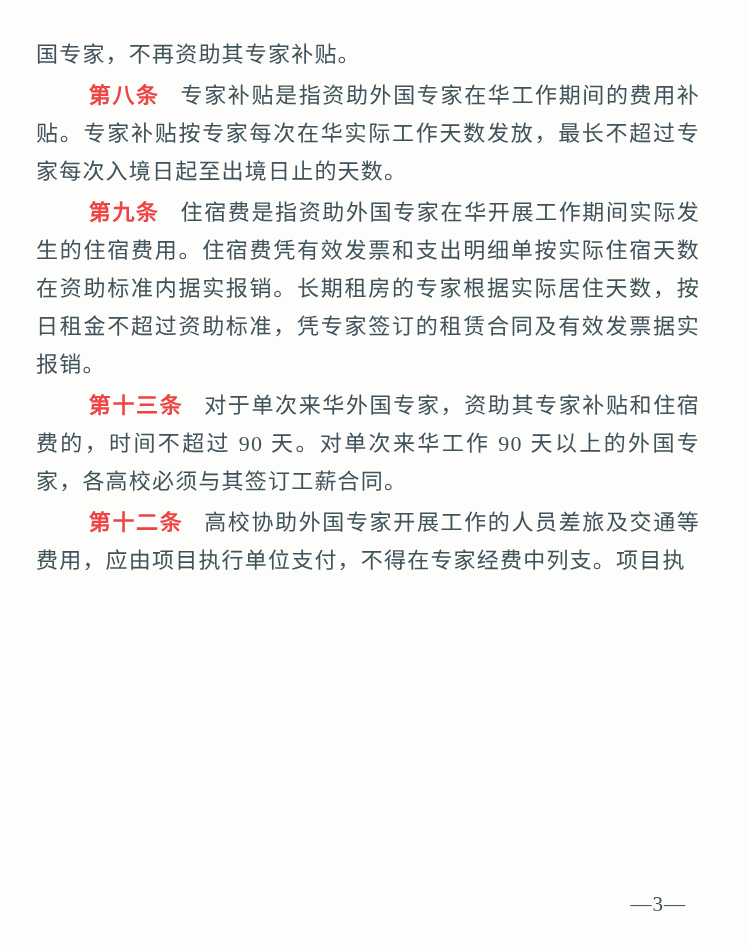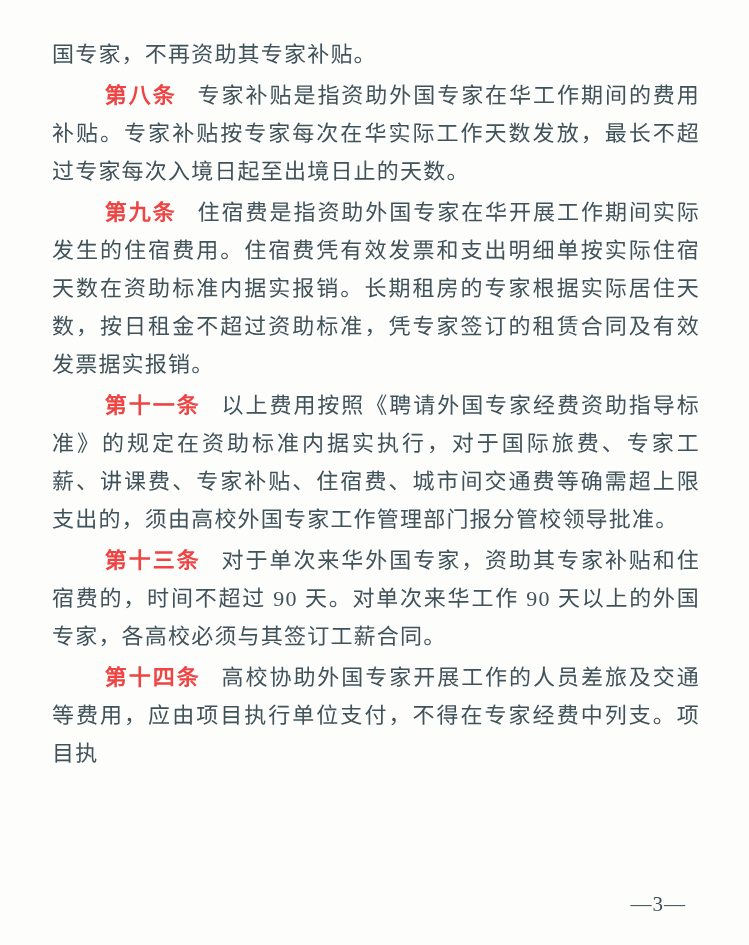--- a/index.html
+++ b/index.html
@@ -12,21 +12,21 @@
     background: #fdfdfc;
     overflow: hidden;
     font-family: "Liberation Serif", "DejaVu Serif", serif;
   }
   .page {
     position: relative;
     width: 749px;
     height: 945px;
     background: #fdfdfc;
     box-sizing: border-box;
-    padding: 36px 49px 0 52px;
+    padding: 36px 49px 0 36px;
   }
   .doc-body {
     color: #41535a;
     font-size: 22px;
     line-height: 38px;
     letter-spacing: 1.2px;
     text-align: justify;
   }
   .para {
     margin: 0 0 3px 0;
@@ -57,23 +57,22 @@
 <div class="page">
   <div class="doc-body">
 
     <p class="para continuation"><span>国专家，不再资助其专家补贴。</span></p>
 
     <p class="para article"><span class="article-label">第八条</span><span>专家补贴是指资助外国专家在华工作期间的费用补贴。专家补贴按专家每次在华实际工作天数发放，最长不超过专家每次入境日起至出境日止的天数。</span></p>
 
     <p class="para article"><span class="article-label">第九条</span><span>住宿费是指资助外国专家在华开展工作期间实际发生的住宿费用。住宿费凭有效发票和支出明细单按实际住宿天数在资助标准内据实报销。长期租房的专家根据实际居住天数，按日租金不超过资助标准，凭专家签订的租赁合同及有效发票据实报销。</span></p>
 
 
-    <p class="para article"><span class="article-label">第十一条</span><span>以上费用按照《聘请外国专家经费资助指导标准》的规定在资助标准内据实执行，对于国际旅费、专家工薪、讲课费、专家补贴、住宿费、城市间交通费等确需超上限支出的，须由高校外国专家工作管理部门报分管校领导批准。</span></p>
 
 
     <p class="para article"><span class="article-label">第十三条</span><span>对于单次来华外国专家，资助其专家补贴和住宿费的，时间不超过 90 天。对单次来华工作 90 天以上的外国专家，各高校必须与其签订工薪合同。</span></p>
 
-    <p class="para article"><span class="article-label">第十四条</span><span>高校协助外国专家开展工作的人员差旅及交通等费用，应由项目执行单位支付，不得在专家经费中列支。项目执</span></p>
+    <p class="para article"><span class="article-label">第十二条</span><span>高校协助外国专家开展工作的人员差旅及交通等费用，应由项目执行单位支付，不得在专家经费中列支。项目执</span></p>
 
   </div>
 
   <div class="footer">—3—</div>
 </div>
 
 </body></html>

